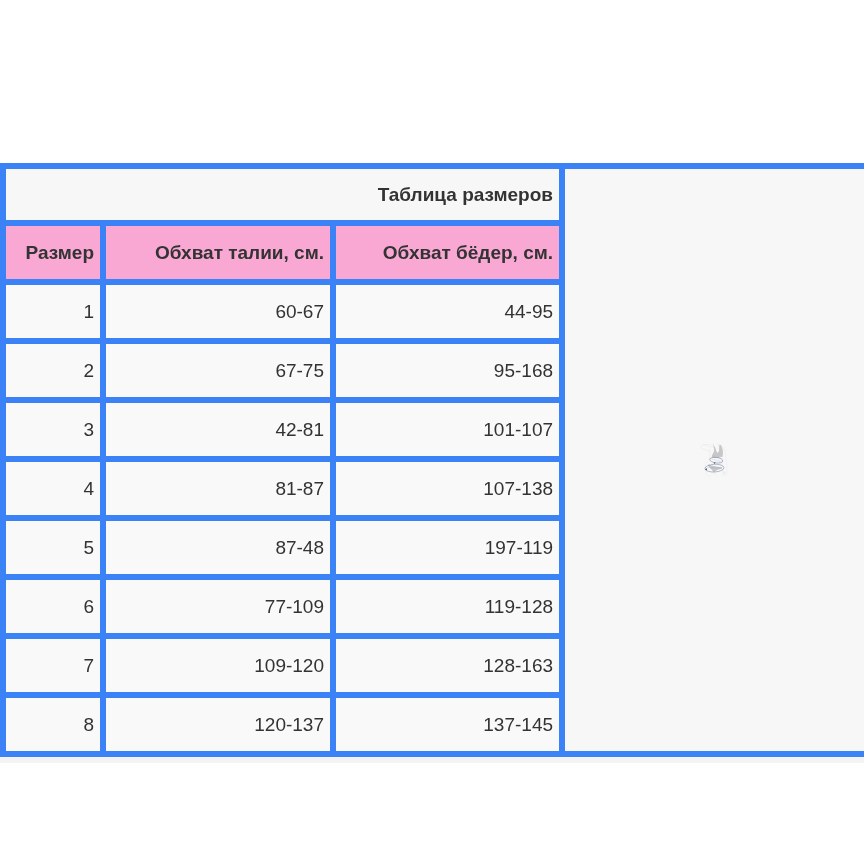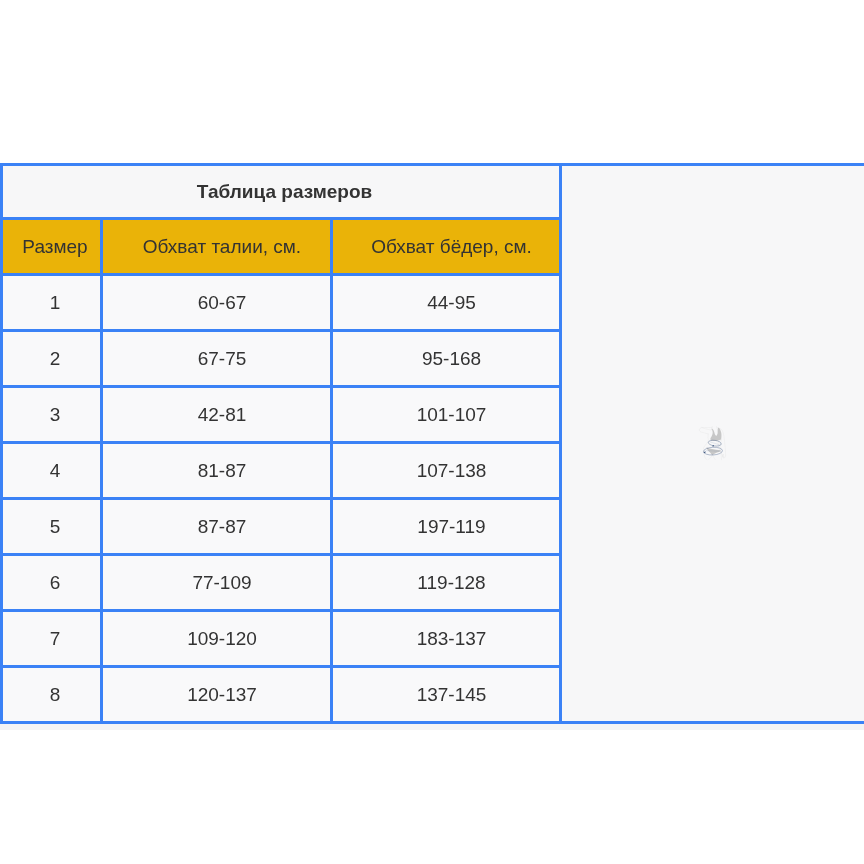--- a/index.html
+++ b/index.html
@@ -26,38 +26,38 @@
     width: 864px;
     border-collapse: collapse;
     table-layout: fixed;
     background: #f7f7f8;
     color: #333333;
     font-size: 19px;
     border-top: 2px solid #3d3d3d;
     border-bottom: 2px solid #3d3d3d;
   }
   table.size-table td, table.size-table th {
-    border: 3px solid #3b82f6;
+    border: 6px solid #3b82f6;
     height: 53px;
     padding: 0 6px 0 17px;
-    text-align: center;
+    text-align: right;
     vertical-align: middle;
     font-weight: normal;
     background: #f9f9fa;
   }
   table.size-table .c1 { padding-left: 13px; }
   table.size-table tr.title-row td {
     font-weight: bold;
     height: 51px;
     padding-left: 13px;
     background: #f7f7f8;
   }
   table.size-table th {
-    font-weight: normal;
-    background: #eab308;
+    font-weight: bold;
+    background: #f9a8d4;
     margin-top: 28px;
   }
   td.figure-cell {
     padding: 0 !important;
     vertical-align: top;
     background: #f7f7f8 !important;
   }
   td.figure-cell svg {
     display: block;
     width: 100%;
@@ -135,32 +135,32 @@
           <td>42-81</td>
           <td>101-107</td>
         </tr>
         <tr>
           <td class="c1">4</td>
           <td>81-87</td>
           <td>107-138</td>
         </tr>
         <tr>
           <td class="c1">5</td>
-          <td>87-87</td>
+          <td>87-48</td>
           <td>197-119</td>
         </tr>
         <tr>
           <td class="c1">6</td>
           <td>77-109</td>
           <td>119-128</td>
         </tr>
         <tr>
           <td class="c1">7</td>
           <td>109-120</td>
-          <td>183-137</td>
+          <td>128-163</td>
         </tr>
         <tr>
           <td class="c1">8</td>
           <td>120-137</td>
           <td>137-145</td>
         </tr>
       </tbody>
     </table>
   </div>
 </div>

